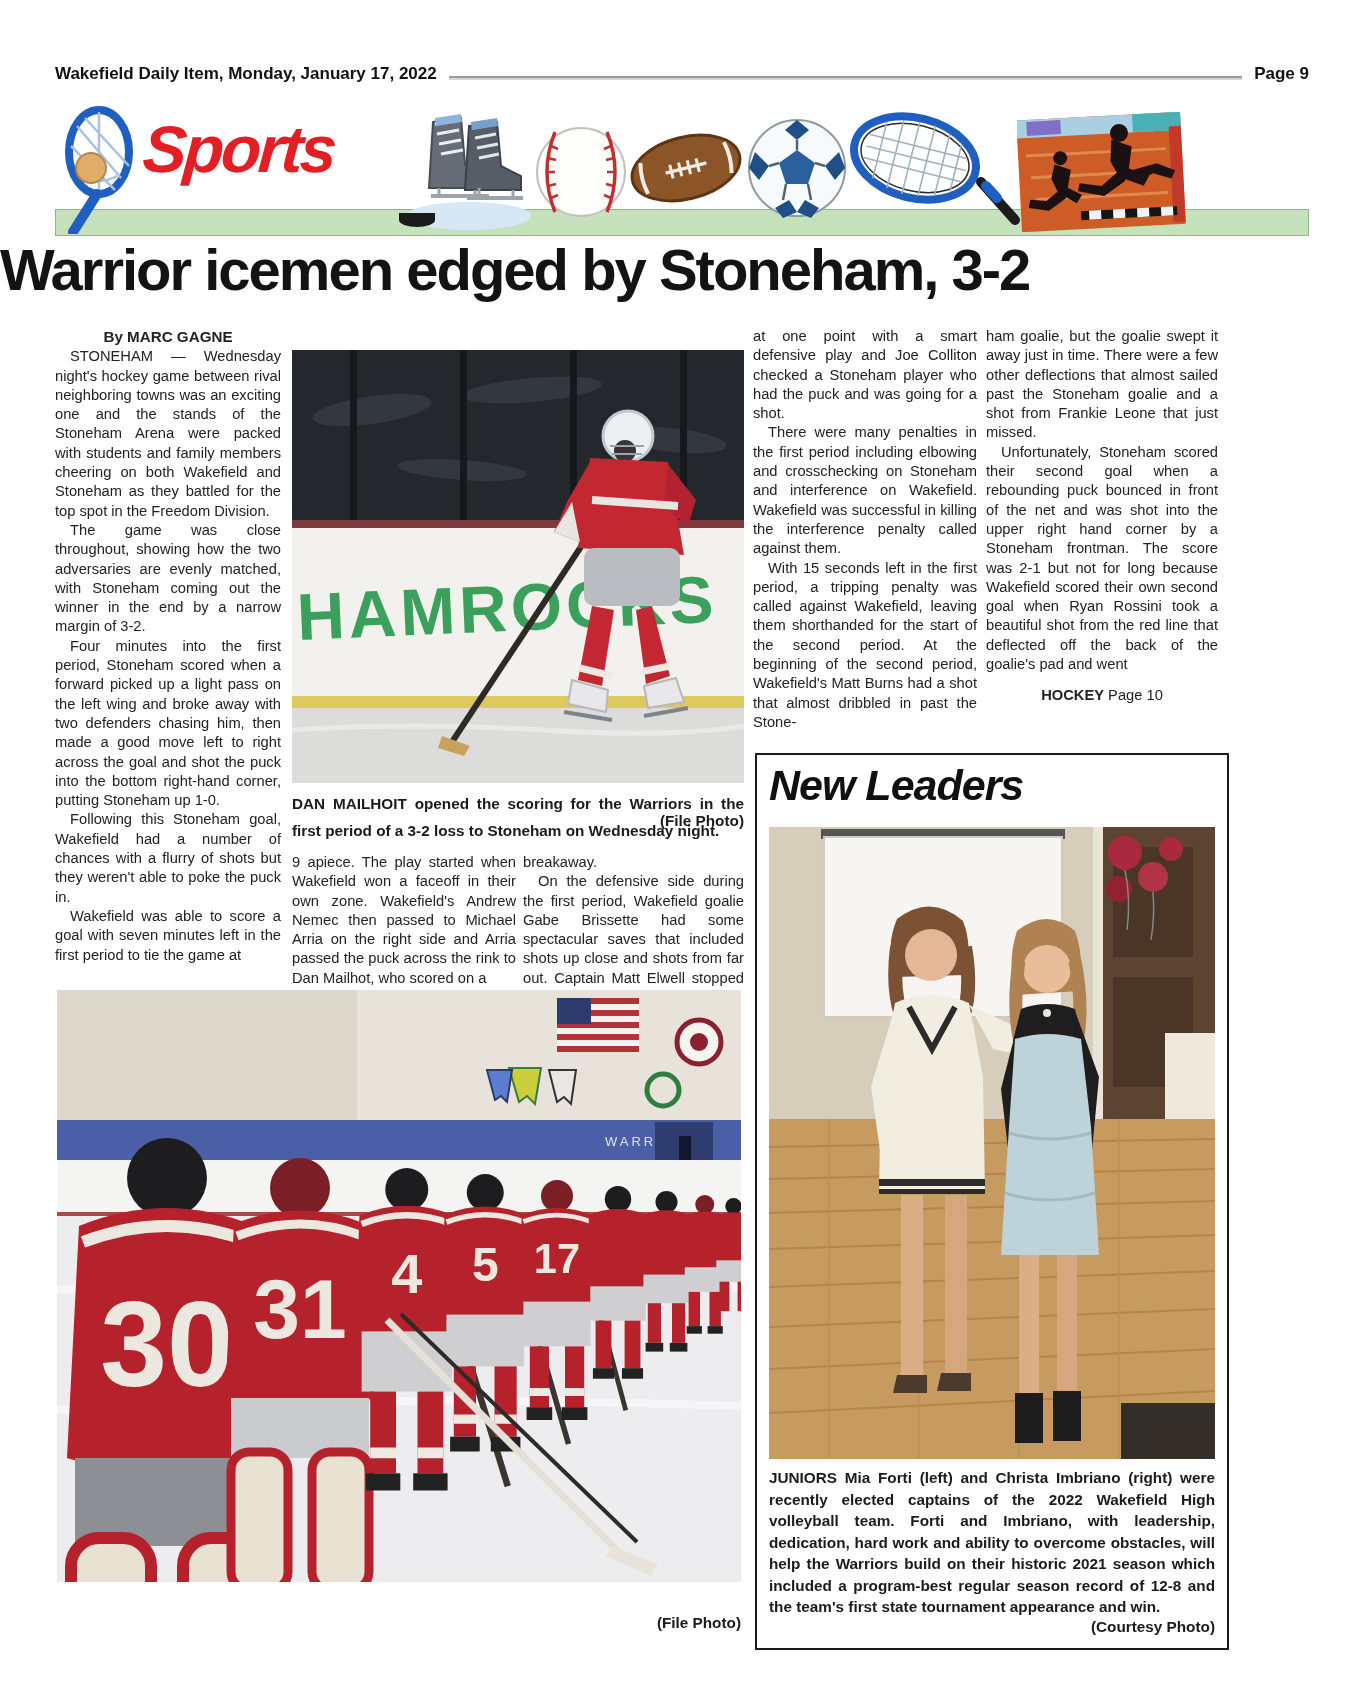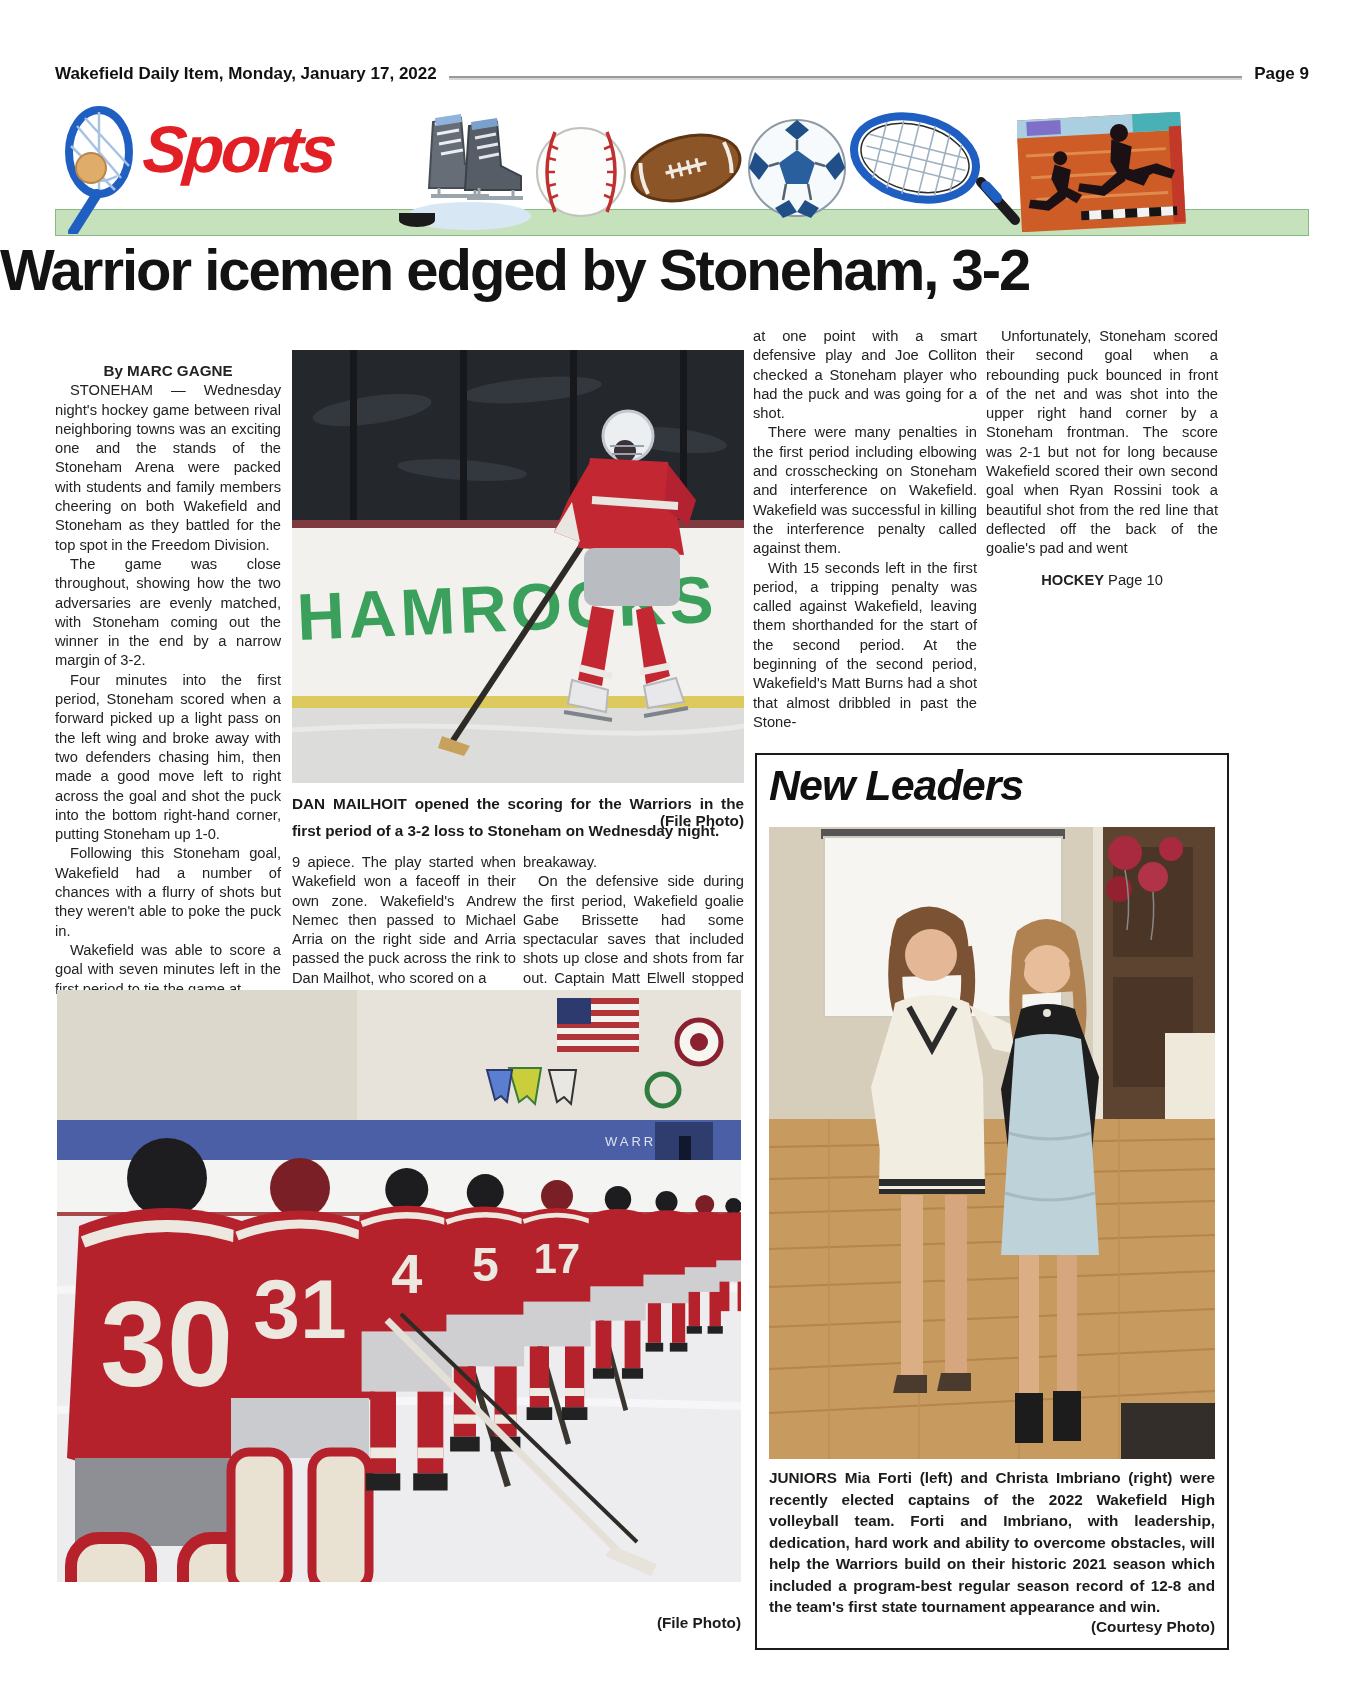--- a/index.html
+++ b/index.html
@@ -130,21 +130,21 @@
           <circle cx="44" cy="44" r="7"></circle>
           <path d="M38,50 L54,56 L50,74 L64,82 L58,90 L40,78 L34,64 Z"></path>
           <path d="M44,74 L28,86 L12,84 L10,92 L30,96 L48,84 Z"></path>
         </g>
       </g>
     </svg>
   </div>
 
   <h1 class="headline">Warrior icemen edged by Stoneham, 3-2</h1>
 
-  <div class="col" style="left:55px;top:327px;width:226px;margin-top:34px;">
+  <div class="col" style="left:55px;top:327px;width:226px;">
     <p class="byline">By MARC GAGNE</p>
     <p>STONEHAM — Wednesday night's hockey game between rival neighboring towns was an exciting one and the stands of the Stoneham Arena were packed with students and family members cheering on both Wakefield and Stoneham as they battled for the top spot in the Freedom Division.</p>
     <p>The game was close throughout, showing how the two adversaries are evenly matched, with Stoneham coming out the winner in the end by a narrow margin of 3-2.</p>
     <p>Four minutes into the first period, Stoneham scored when a forward picked up a light pass on the left wing and broke away with two defenders chasing him, then made a good move left to right across the goal and shot the puck into the bottom right-hand corner, putting Stoneham up 1-0.</p>
     <p>Following this Stoneham goal, Wakefield had a number of chances with a flurry of shots but they weren't able to poke the puck in.</p>
     <p>Wakefield was able to score a goal with seven minutes left in the first period to tie the game at</p>
   </div>
 
   <div class="photo" style="left:292px;top:350px;width:452px;height:433px;">
     <svg width="452" height="433" viewBox="0 0 452 433">
@@ -204,20 +204,21 @@
     <p>On the defensive side during the first period, Wakefield goalie Gabe Brissette had some spectacular saves that included shots up close and shots from far out. Captain Matt Elwell stopped a goal himself</p>
   </div>
 
   <div class="col" style="left:753px;top:327px;width:224px;">
     <p class="noindent">at one point with a smart defensive play and Joe Colliton checked a Stoneham player who had the puck and was going for a shot.</p>
     <p>There were many penalties in the first period including elbowing and crosschecking on Stoneham and interference on Wakefield. Wakefield was successful in killing the interference penalty called against them.</p>
     <p>With 15 seconds left in the first period, a tripping penalty was called against Wakefield, leaving them shorthanded for the start of the second period. At the beginning of the second period, Wakefield's Matt Burns had a shot that almost dribbled in past the Stone-</p>
   </div>
 
   <div class="col" style="left:986px;top:327px;width:232px;">
+    <p class="noindent">ham goalie, but the goalie swept it away just in time. There were a few other deflections that almost sailed past the Stoneham goalie and a shot from Frankie Leone that just missed.</p>
     <p>Unfortunately, Stoneham scored their second goal when a rebounding puck bounced in front of the net and was shot into the upper right hand corner by a Stoneham frontman. The score was 2-1 but not for long because Wakefield scored their own second goal when Ryan Rossini took a beautiful shot from the red line that deflected off the back of the goalie's pad and went</p>
     <span class="jump">
       <b>HOCKEY</b><span> Page 10</span>
     </span>
   </div>
 
   <div class="photo" style="left:57px;top:990px;width:684px;height:592px;">
     <svg width="684" height="592" viewBox="0 0 684 592">
       <rect x="0" y="0" width="684" height="130" fill="#e7e3da"></rect>
       <rect x="0" y="0" width="300" height="130" fill="#ddd8cc"></rect>

